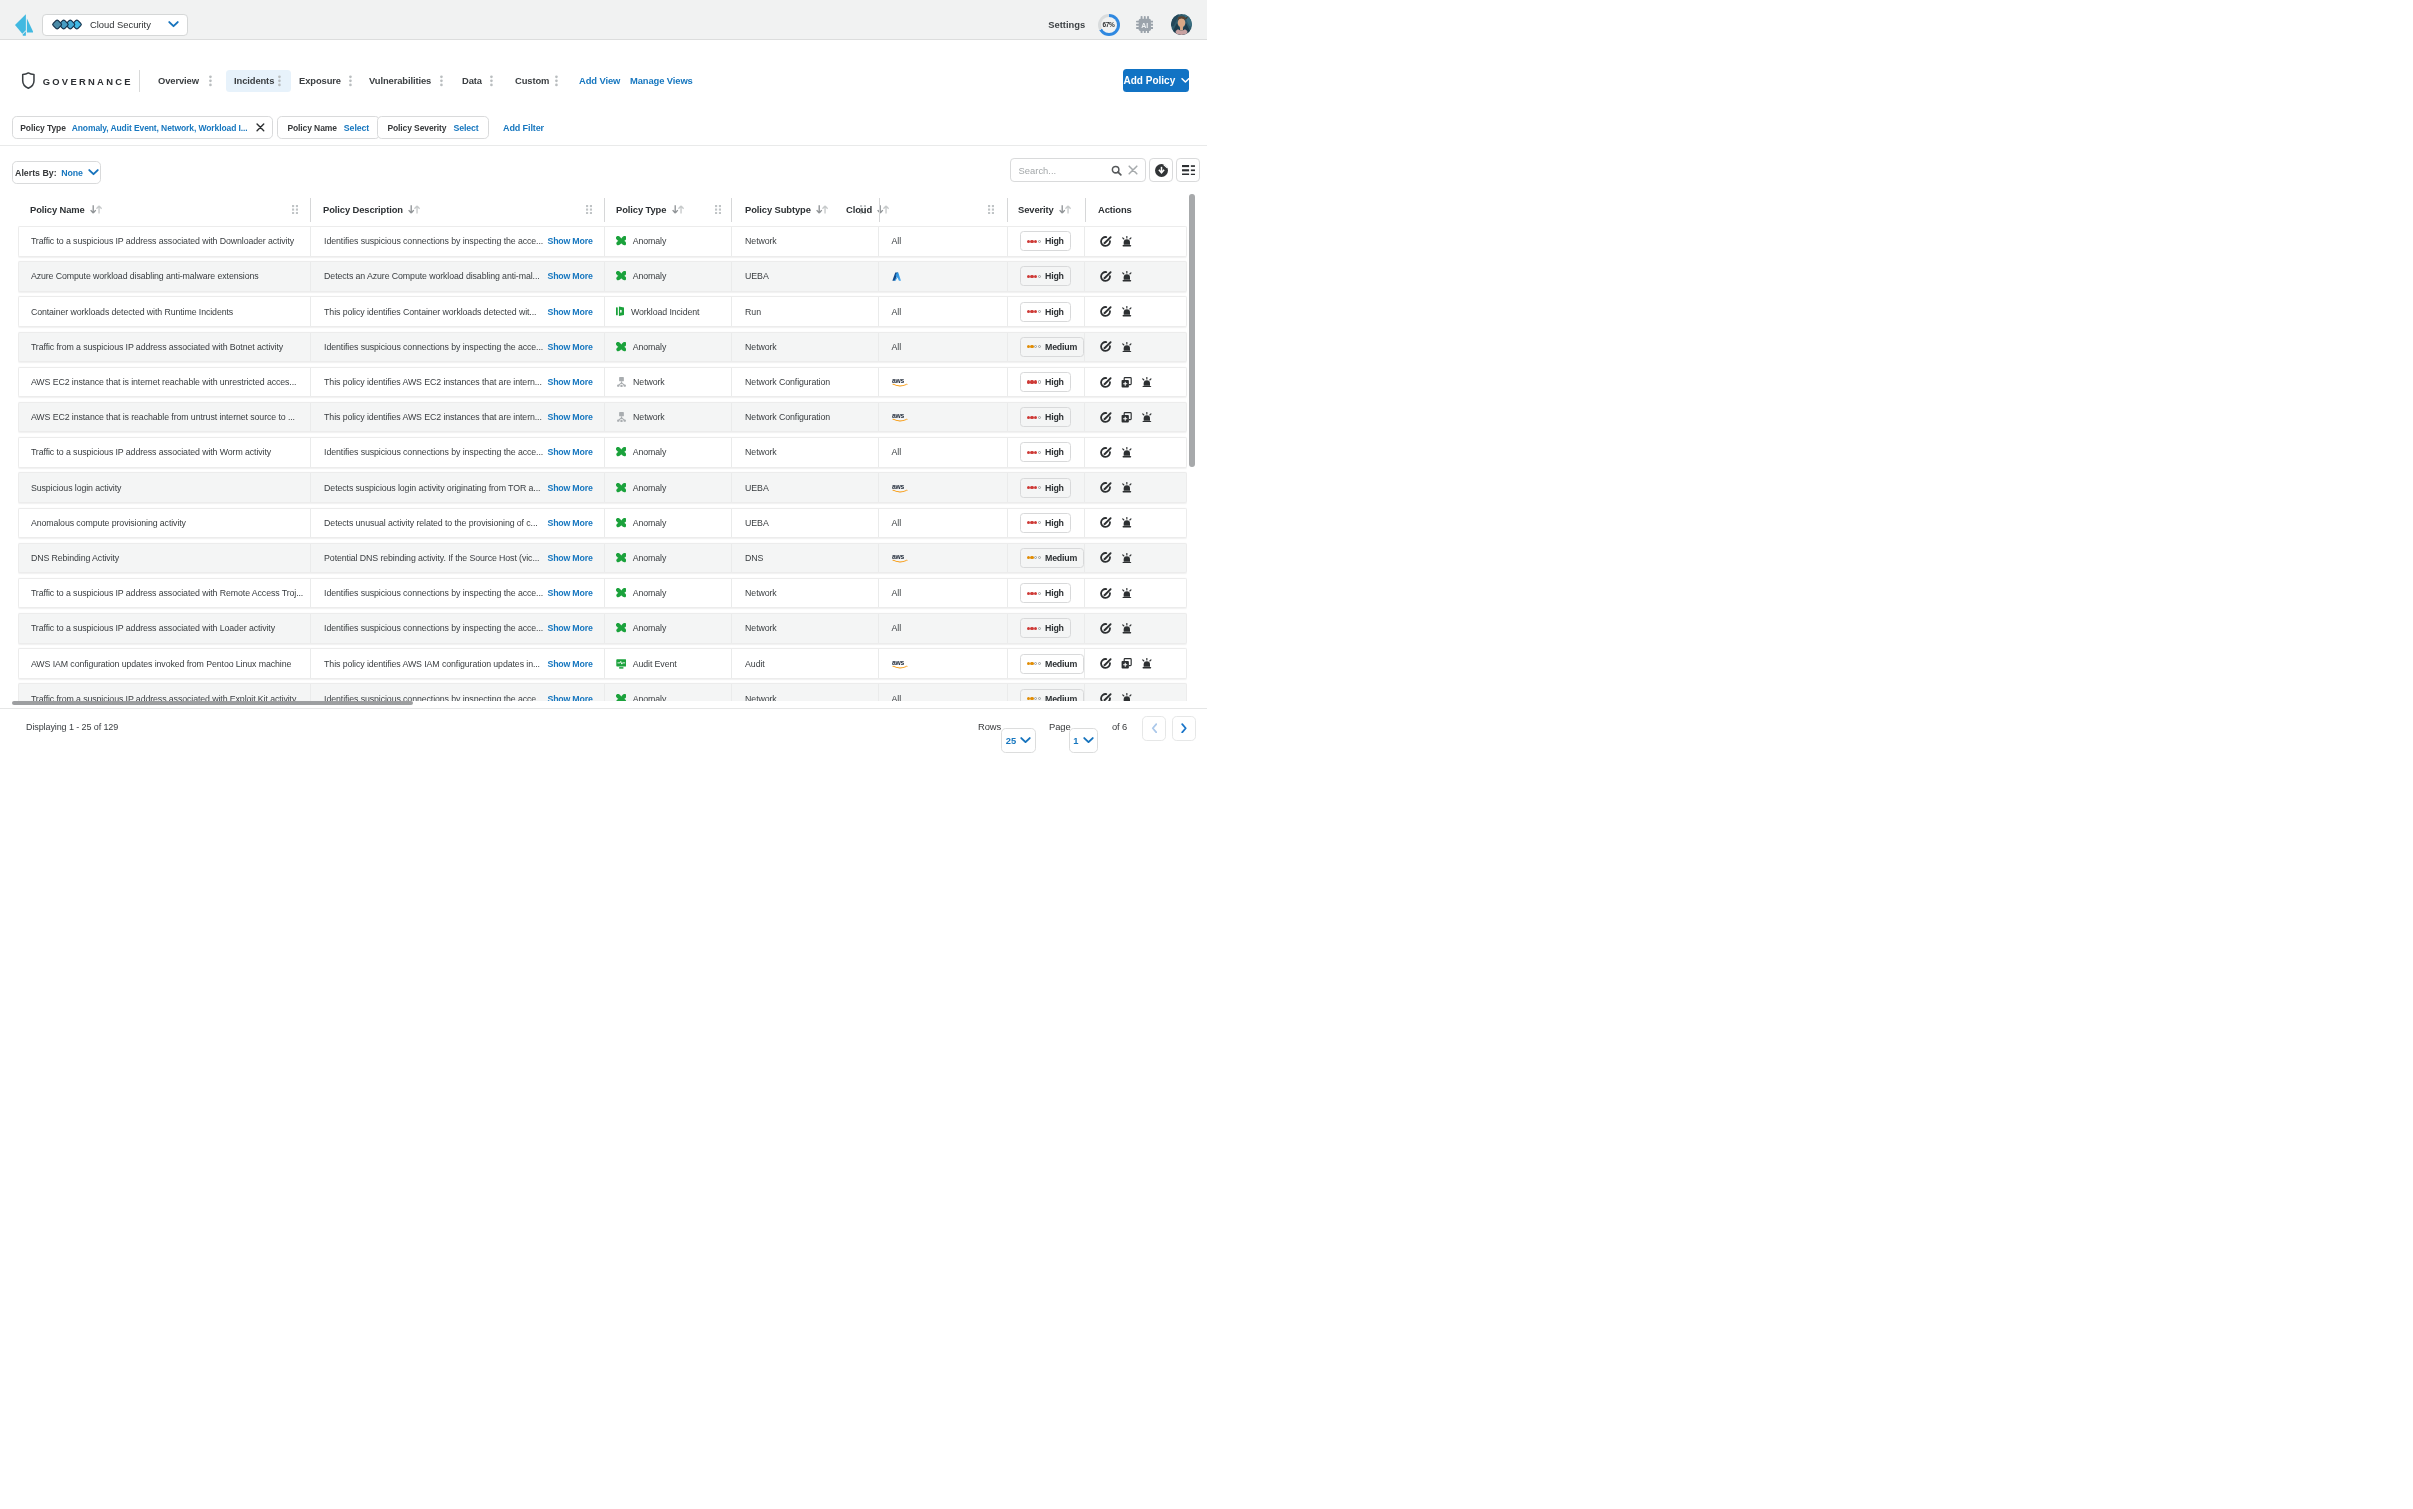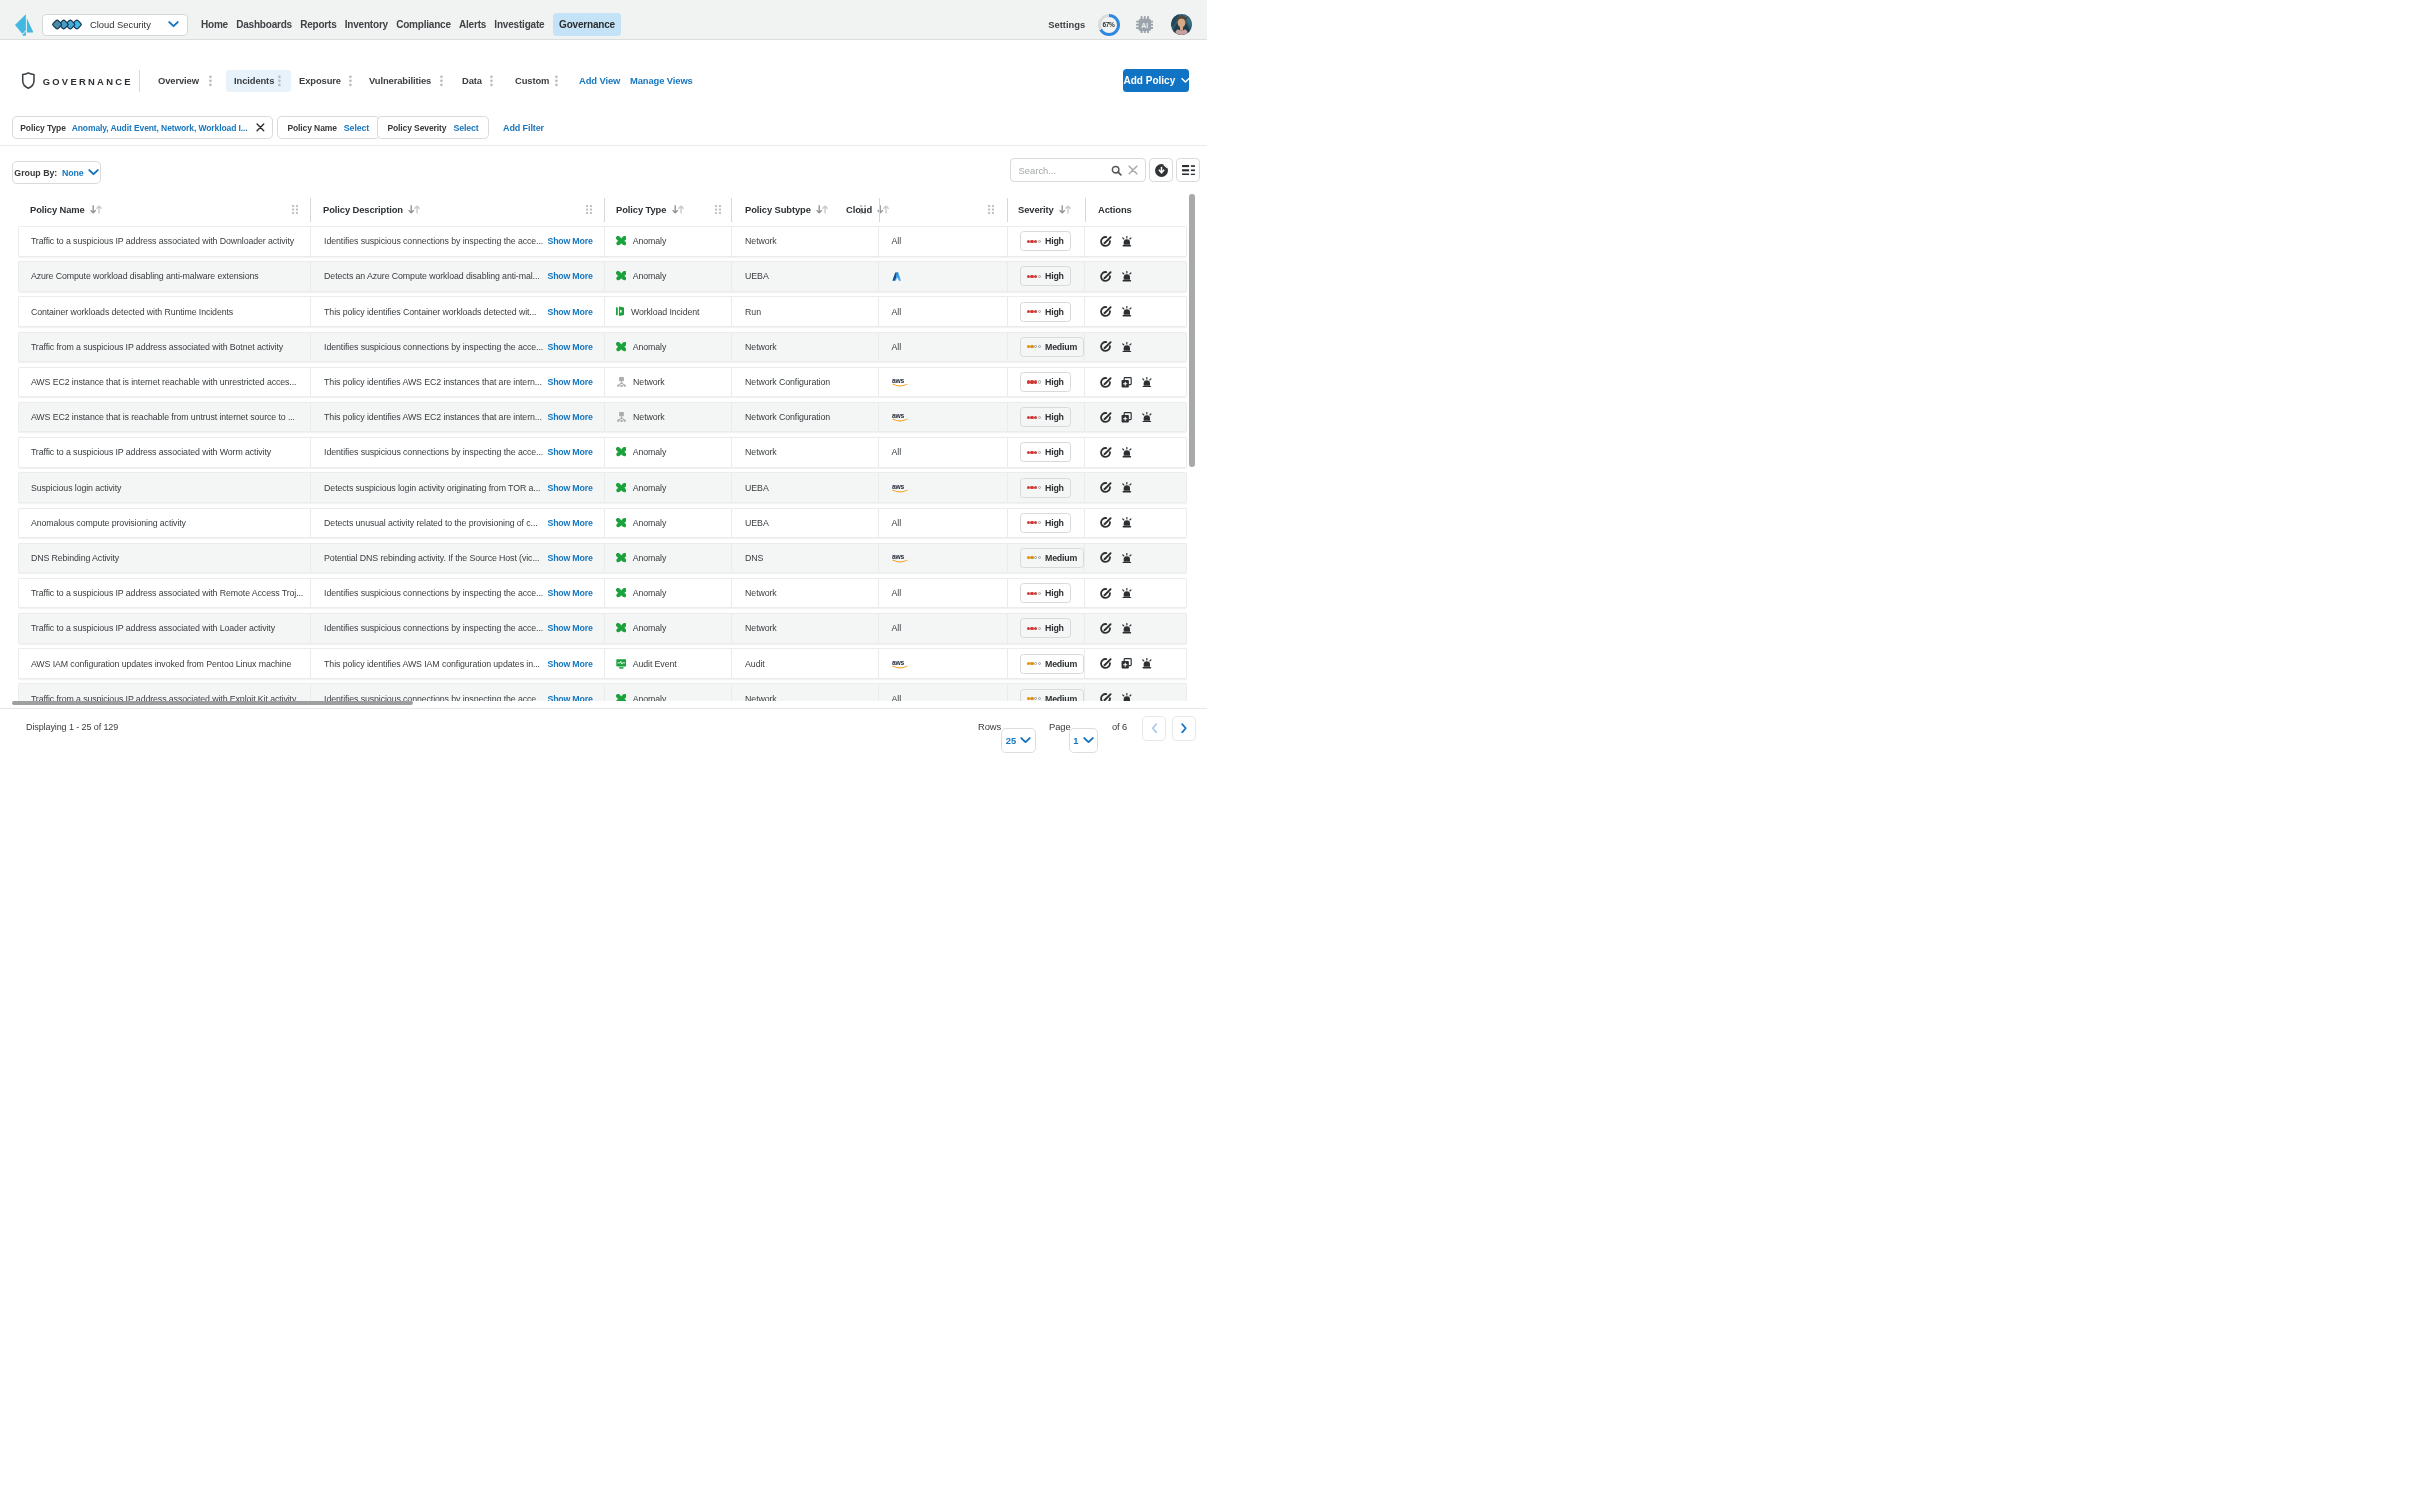--- a/index.html
+++ b/index.html
@@ -128,30 +128,20 @@
           <rect x="7.800000000000001" y="8.4" width="12.2" height="12.2" rx="2.8" transform="rotate(45 13.9 14.5)" fill="#4a8ba8" stroke="#16314b" stroke-width="2"></rect>
         </svg>
       </span>
       <span class="lbl">Cloud Security</span>
       <span class="chev">
         <svg width="11" height="6.5" viewBox="0 0 19 11" style="">
           <path d="M2.2 1.8 L9.5 8.8 L16.8 1.8" stroke="#1673bd" stroke-width="3.3" fill="none" stroke-linecap="round" stroke-linejoin="round"></path>
         </svg>
       </span>
     </div>
-  <div class="nav">
-    <span class="it">Home</span>
-      <span class="it">Dashboards</span>
-      <span class="it">Reports</span>
-    <span class="it">Inventory</span>
-      <span class="it">Compliance</span>
-      <span class="it">Alerts</span>
-    <span class="it">Investigate</span>
-      <span class="it active">Governance</span>
-  </div>
   <div class="topright">
     <span class="settings">Settings</span>
     <div class="ring">
         <div class="inner">67%</div>
       </div>
     <div class="aichip">
         <svg width="17.6" height="17.6" viewBox="0 0 30 30" style="">
           <g fill="#9ba3ab">
             <rect x="4.5" y="4.5" width="21" height="21" rx="3"></rect>
             <rect x="7.9" y="0" width="3.2" height="5.5" rx="1.4"></rect>
@@ -274,21 +264,21 @@
       <span class="link" style="margin-left:7px;">Select</span>
   </div>
   <div class="chip" style="left:377px; padding:0 9.4px;">
     <span class="k">Policy Severity</span>
       <span class="link" style="margin-left:7px;">Select</span>
   </div>
   <span class="link addfilter">Add Filter</span>
 </div>
 
 <div class="groupby">
-    <span class="k">Group By:</span>
+    <span class="k">Alerts By:</span>
     <span class="link">None</span>
     <svg width="11" height="6.5" viewBox="0 0 19 11" style="">
       <path d="M2.2 1.8 L9.5 8.8 L16.8 1.8" stroke="#1673bd" stroke-width="3.3" fill="none" stroke-linecap="round" stroke-linejoin="round"></path>
     </svg>
   </div>
 <div class="search">
     <span class="ph">Search...</span>
     <span style="margin-left:auto;display:flex;gap:5.9px;margin-right:7px;">
       <svg width="11" height="11" viewBox="0 0 19 19" style="">
         <circle cx="8" cy="8" r="5.6" stroke="#55585a" stroke-width="2.6" fill="none"></circle>

